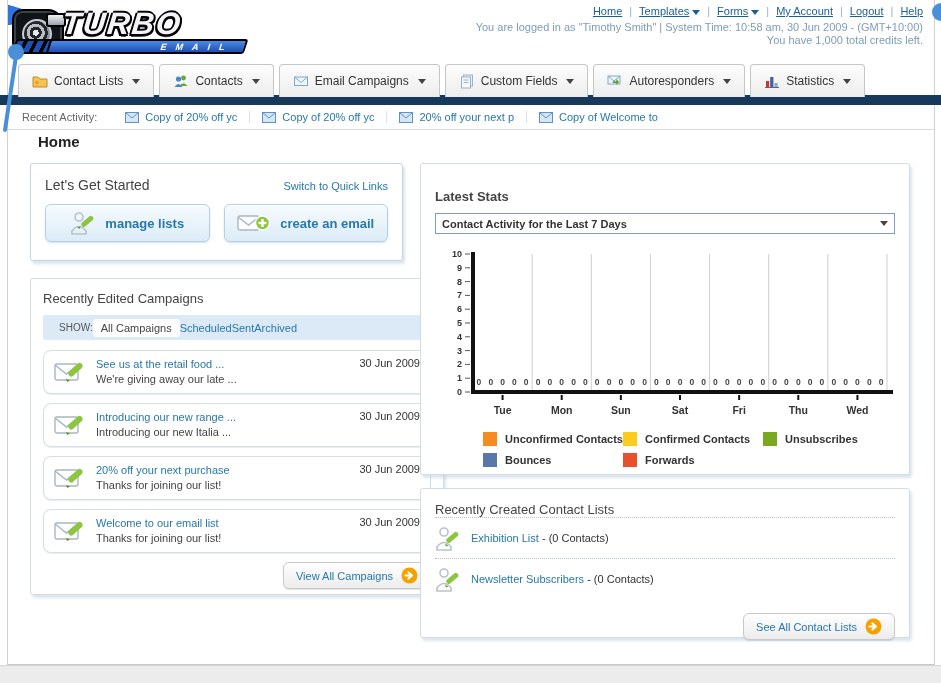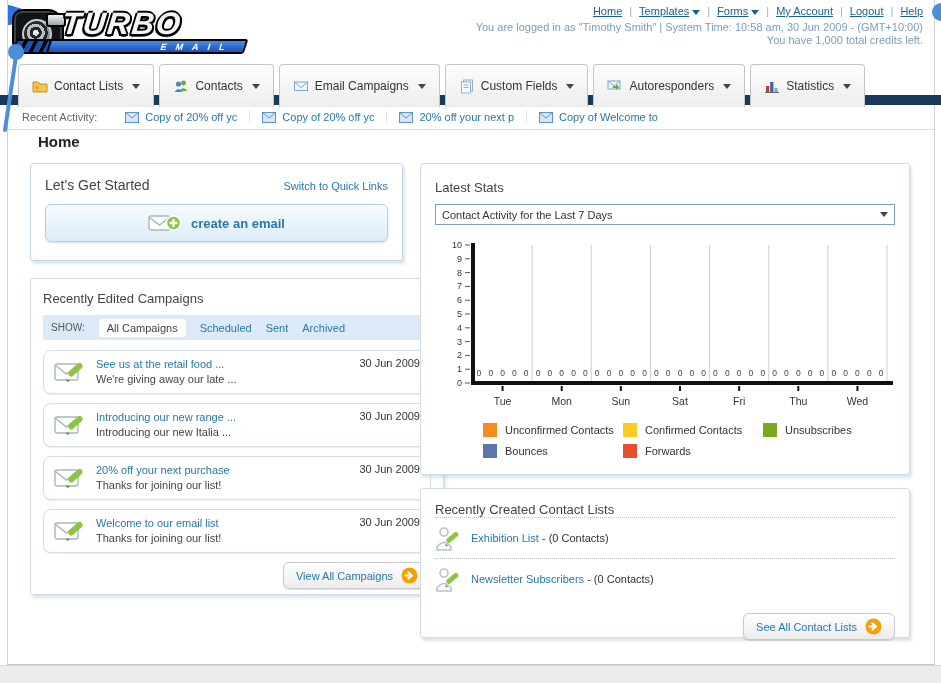--- a/index.html
+++ b/index.html
@@ -85,21 +85,21 @@
   .callout-svg { position: absolute; left: 0; top: 42px; width: 30px; height: 92px; z-index: 60; }
   .callout-balloon-right {
     position: absolute; right: -9px; top: 3px; width: 18px; height: 18px; border-radius: 50%;
     background: #4a90d9; z-index: 60;
   }
 
   
   .nav-row { position: absolute; left: 18px; top: 64px; display: flex; gap: 5px; z-index: 2; }
   .nav-tab {
     display: flex; align-items: center; gap: 6px;
-    height: 43px; padding: 0 13px;
+    height: 33px; padding: 0 13px;
     background: linear-gradient(#fdfdfd, #ededed);
     border: 1px solid #c6c6c6; border-bottom: none;
     border-radius: 4px 4px 0 0;
     font-size: 12px; color: #333; cursor: pointer; white-space: nowrap;
   }
   .nav-tab .caret-sm { border-top-color: #444; }
   .nav-dark-bar { position: absolute; left: 0; right: 0; top: 95px; height: 10px; background: #16395c; }
 
   
   .recent-activity {
@@ -132,21 +132,21 @@
     background: linear-gradient(#f6fbfe, #dcecf7);
     border: 1px solid #b5cfe3; border-radius: 6px;
     box-shadow: 0 1px 0 #fff inset, 0 1px 2px rgba(150,180,205,.4);
     font-size: 13px; font-weight: bold; color: #2878a8; cursor: pointer;
   }
 
   
   #panel-campaigns { left: 30px; top: 278px; width: 414px; height: 317px; padding: 12px 12px; border-color: #d3dce4; }
   .show-bar {
     margin-top: 9px; height: 25px; background: #dceaf8; border-radius: 2px;
-    display: flex; align-items: center; gap: 14px; padding: 0 8px; font-size: 11px;
+    display: flex; align-items: center; gap: 0; padding: 0 16px; font-size: 11px;
   }
   .show-label { color: #555; font-size: 10px; }
   .filter-link { color: #2878a8; cursor: pointer; }
   .filter-link.active { background: #fff; color: #444; padding: 3px 8px; border-radius: 3px; }
   .camp-list { margin-top: 10px; display: flex; flex-direction: column; gap: 9px; }
   .camp-card {
     height: 44px; border: 1px solid #d6dee8; border-radius: 8px;
     display: flex; align-items: center; padding: 0 10px; gap: 10px;
     background: #fff; box-shadow: 0 1px 1px rgba(190,205,218,.35); cursor: pointer;
   }
@@ -158,21 +158,21 @@
     display: inline-flex; align-items: center; gap: 8px;
     height: 27px; padding: 0 12px;
     background: linear-gradient(#fff, #ececec);
     border: 1px solid #c9c9c9; border-radius: 6px;
     color: #2878a8; font-size: 11px; cursor: pointer;
     box-shadow: 0 1px 1px rgba(0,0,0,.12);
   }
   .camp-footer { display: flex; justify-content: flex-end; margin-top: 9px; }
 
   
-  #panel-stats { left: 420px; top: 163px; width: 490px; height: 312px; padding: 16px 14px; border-color: #d3dce4; }
+  #panel-stats { left: 420px; top: 163px; width: 490px; height: 312px; padding: 25px 14px; border-color: #d3dce4; font-weight: bold; }
   .stats-select {
     margin-top: 9px; height: 21px; border: 1px solid #7f9db9; background: #fff;
     display: flex; align-items: center; justify-content: space-between;
     padding: 0 6px; font-size: 11px; color: #333; cursor: pointer;
   }
   .select-caret {
     width: 0; height: 0;
     border-left: 4px solid transparent; border-right: 4px solid transparent; border-top: 5px solid #444;
   }
   #stats-chart-wrap { margin-top: 12px; margin-left: 8px; }
@@ -325,20 +325,29 @@
 </div>
 
 <div class="page-title">Home</div>
 
 <div class="panel" id="panel-get-started">
   <div class="gs-head">
     <span class="panel-title">Let's Get Started</span>
     <span class="link-teal">Switch to Quick Links</span>
   </div>
   <div class="gs-buttons">
+    <div class="gs-btn">
+      <svg class="icon" width="26" height="24" viewBox="0 0 26 24">
+        <circle cx="9" cy="6" r="4" fill="none" stroke="#b9c2ca" stroke-width="1.6"></circle>
+        <path d="M2,20 q7,-9 14,0 v3 h-14 z" fill="none" stroke="#b9c2ca" stroke-width="1.6"></path>
+        <rect x="10" y="8" width="14" height="5" rx="2" fill="#8cc63f" transform="rotate(-40 17 10)"></rect>
+        <path d="M10,18 l3.4,1.2 -2.4,1.4 z" fill="#5e8f1e" transform="rotate(-40 12 19) translate(0,-4)"></path>
+      </svg>
+      <span>manage lists</span>
+    </div>
     <div class="gs-btn">
       <svg class="icon" width="34" height="24" viewBox="0 0 34 24">
         <rect x="1" y="5" width="21" height="14" rx="2" fill="#fdfefe" stroke="#aab6c0" stroke-width="1.4"></rect>
         <path d="M1,6 L11.5,14 L22,6" fill="none" stroke="#aab6c0" stroke-width="1.4"></path>
         <circle cx="25.5" cy="12" r="7" fill="#8cc63f" stroke="#fff" stroke-width="1.5"></circle>
         <line x1="21.5" y1="12" x2="29.5" y2="12" stroke="#fff" stroke-width="2.4"></line>
         <line x1="25.5" y1="8" x2="25.5" y2="16" stroke="#fff" stroke-width="2.4"></line>
       </svg>
       <span>create an email</span>
     </div>

